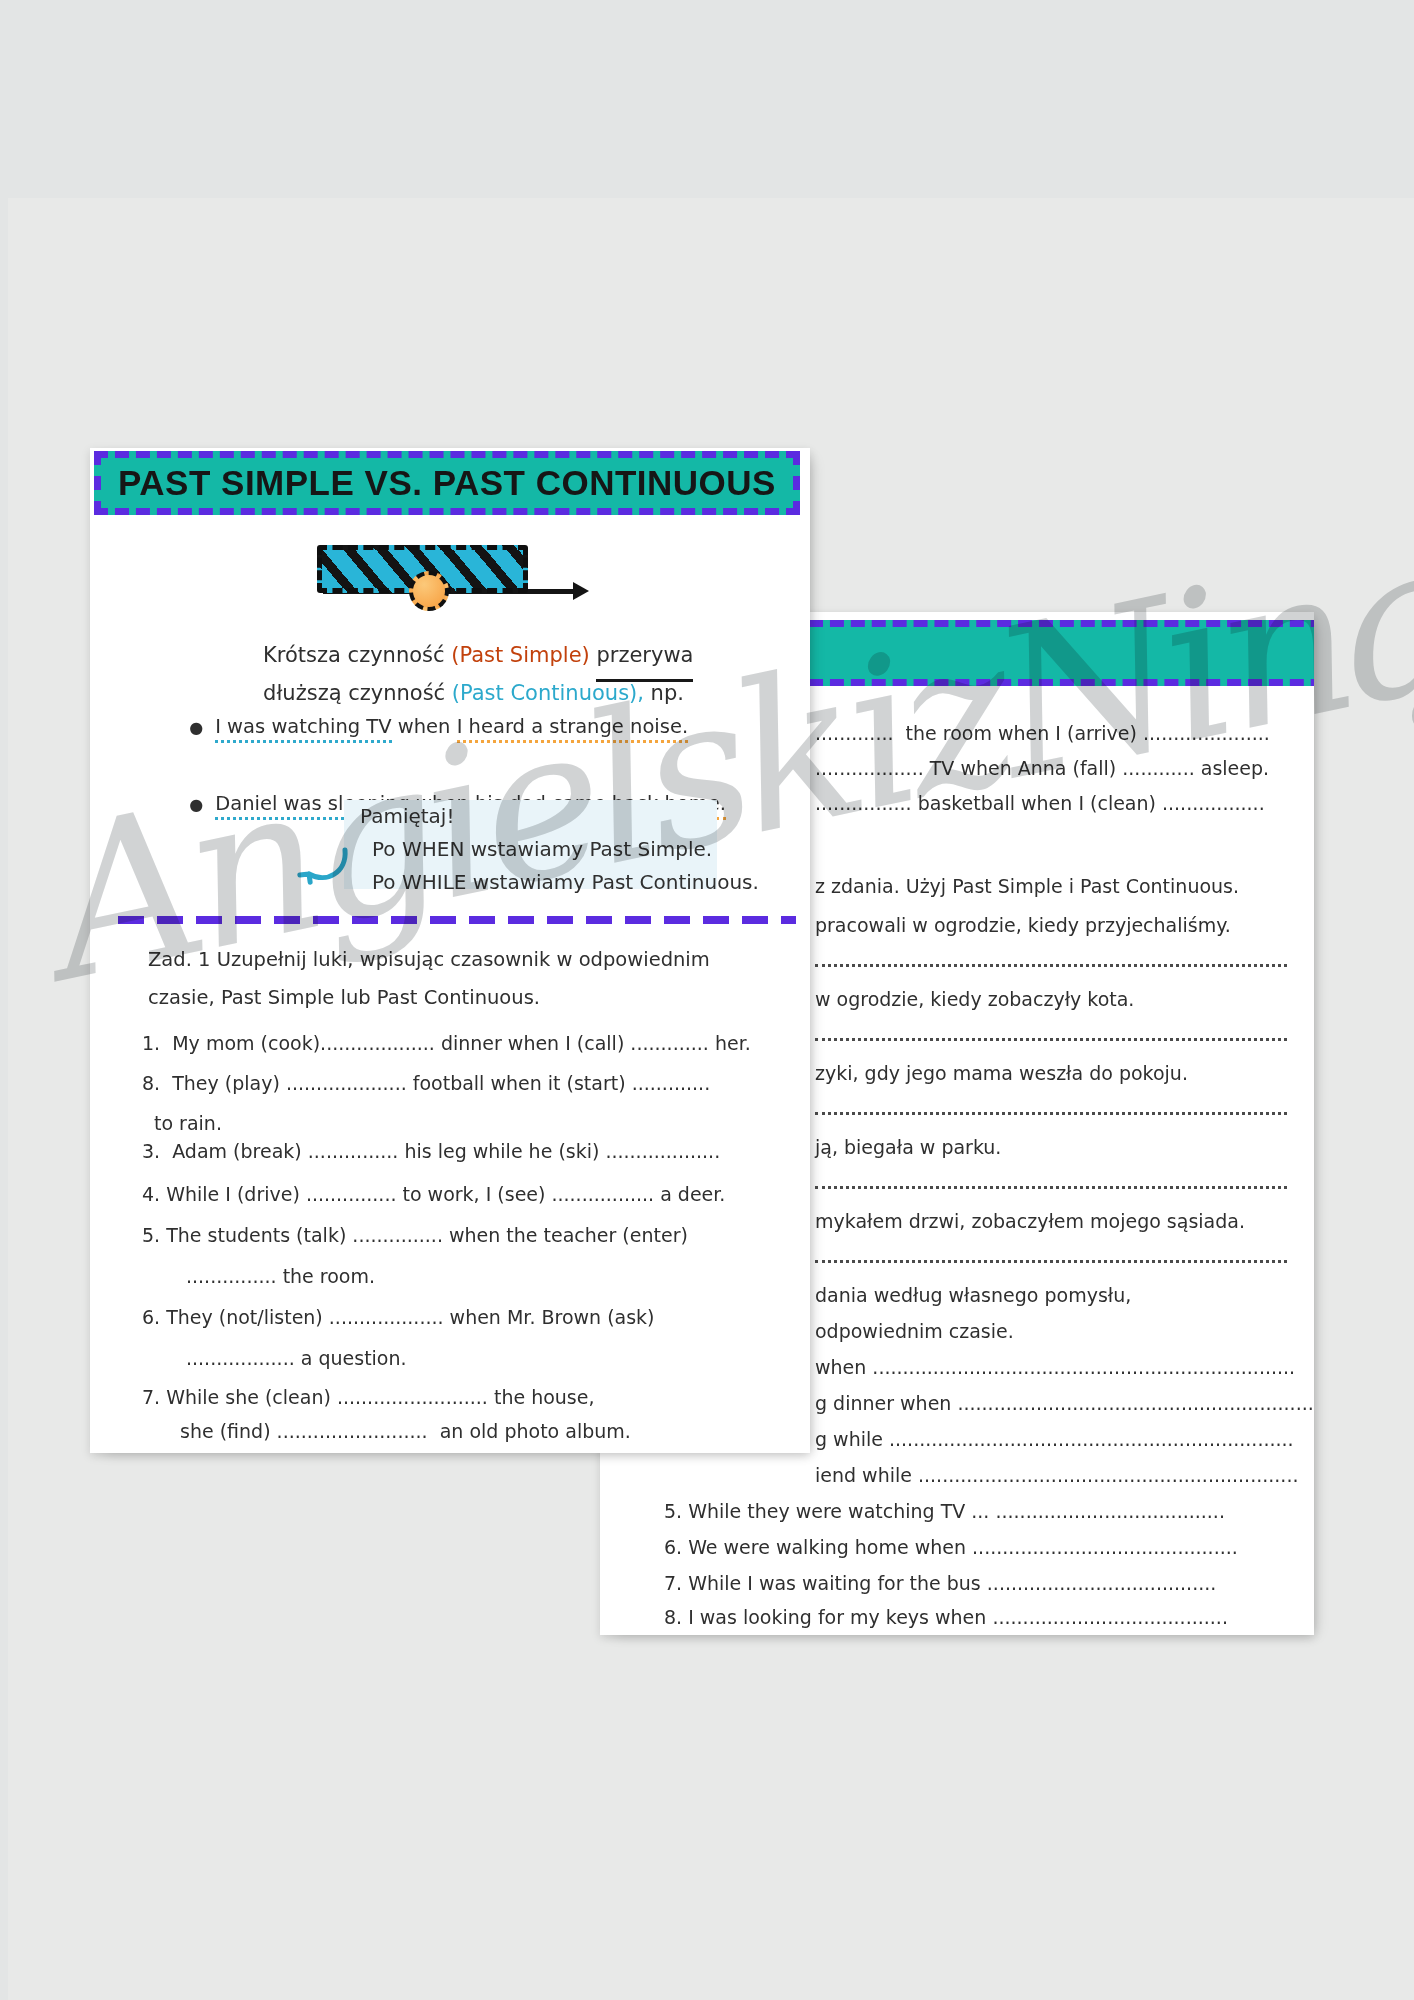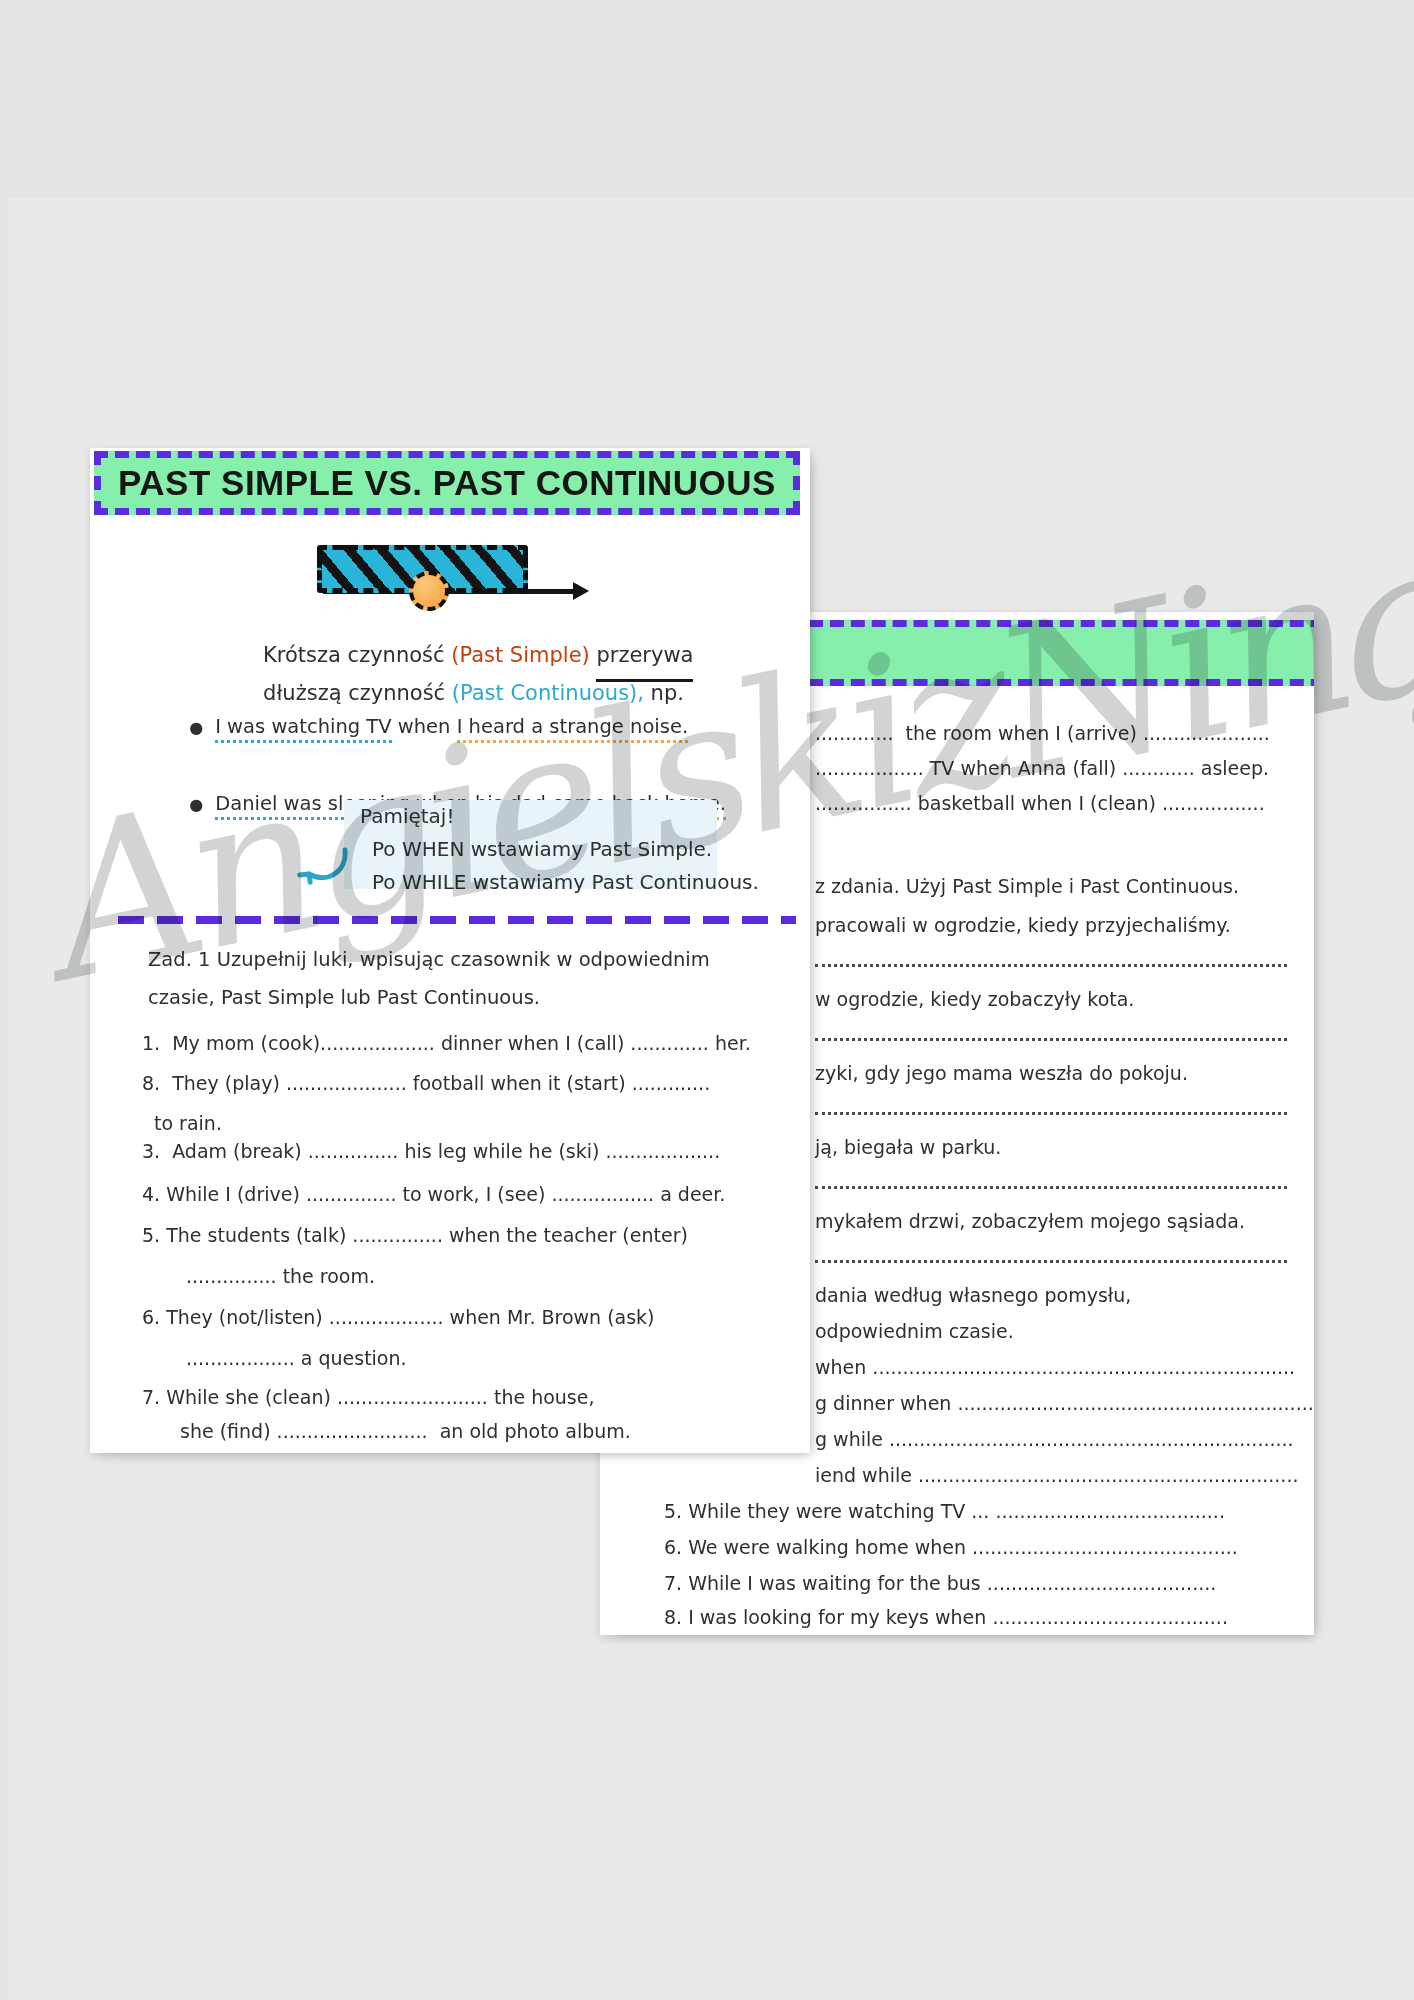--- a/index.html
+++ b/index.html
@@ -5,21 +5,21 @@
   html,body{margin:0;padding:0;}
   body{width:1414px;height:2000px;position:relative;overflow:hidden;
        font-family:"DejaVu Sans",sans-serif;background:#e3e5e5;}
   #canvas{position:absolute;inset:0;}
   .bgcard{position:absolute;left:8px;top:198px;width:1406px;height:1802px;background:#e8e9e8;}
   .page{position:absolute;background:#ffffff;overflow:hidden;
         box-shadow:0 3px 9px rgba(0,0,0,.13), 7px 5px 14px -7px rgba(0,0,0,.22);}
   #page-left{left:90px;top:448px;width:720px;height:1005px;z-index:2;}
   #page-right{left:600px;top:612px;width:714px;height:1023px;z-index:1;}
 
-  .title-band{position:absolute;box-sizing:border-box;border:7px dashed #5b2be0;background:#86efac;
+  .title-band{position:absolute;box-sizing:border-box;border:7px dashed #5b2be0;background:#14b8a6;
               display:flex;align-items:center;font-family:"Liberation Sans",sans-serif;
               font-weight:700;font-size:35px;letter-spacing:.5px;color:#161616;}
   #page-left .title-band{left:4px;top:3px;width:706px;height:64px;justify-content:center;}
   #page-right .title-band{left:0px;top:8px;width:1310px;height:66px;justify-content:flex-end;padding-right:16px;}
 
   
   .diagram{position:absolute;left:225px;top:95px;width:300px;height:110px;}
   .cyanbar{position:absolute;left:2px;top:2px;width:211px;height:48px;box-sizing:border-box;
            border:5px dashed #0f0f0f;border-radius:3px;
            background:#29b5d8 repeating-linear-gradient(50deg,transparent 0 16px,#141414 16px 25px);}

